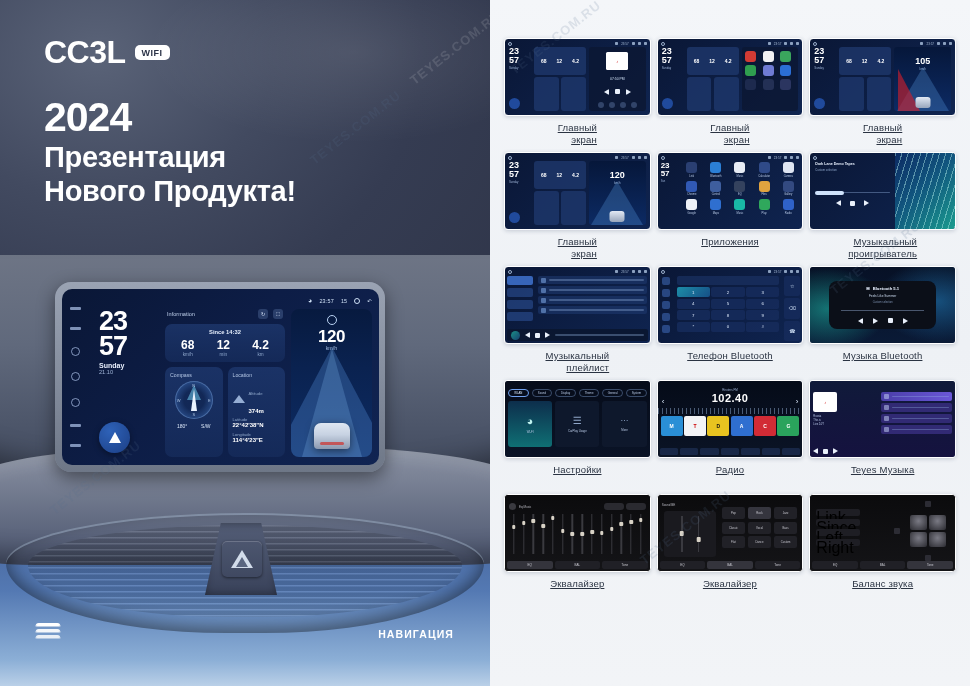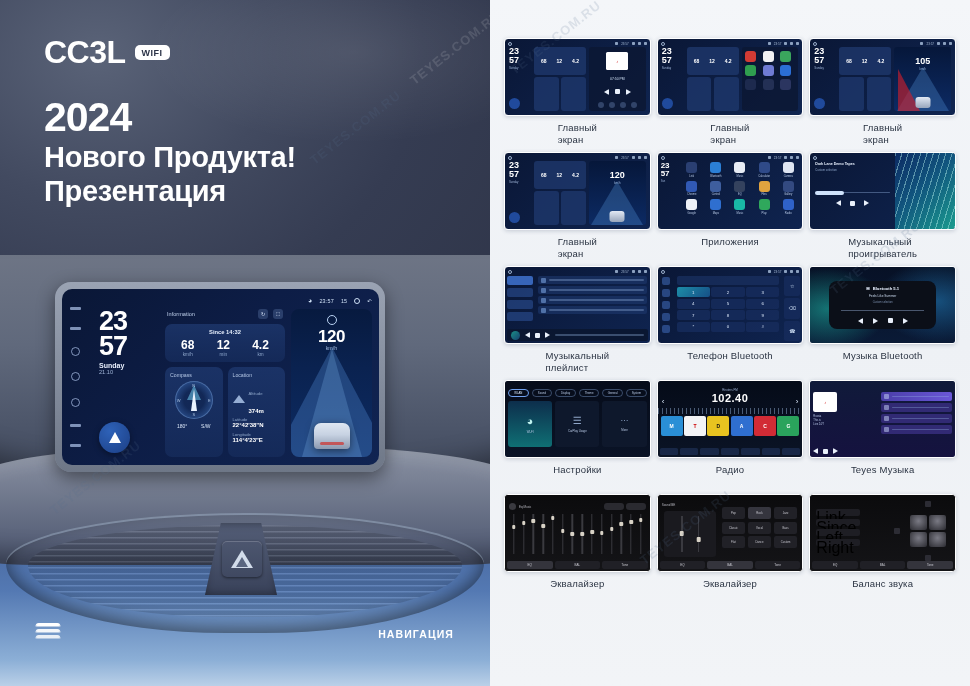--- a/index.html
+++ b/index.html
@@ -209,22 +209,22 @@
     background: linear-gradient(180deg,#f4f6f9 0%, #eef1f5 50%, #f2f4f7 100%);
     padding: 38px 14px 14px 14px;
   }
   .grid{ display:grid; grid-template-columns: repeat(3, 1fr); gap: 6px 6px; }
   .cell{ display:flex; flex-direction:column; align-items:center; }
   .shot{
     width: 100%; height: 78px; border-radius: 4px; overflow:hidden; position:relative;
     border: 1.5px solid #ffffff; box-shadow: 0 1px 4px rgba(40,60,90,.22);
     background: linear-gradient(135deg,#0a1736,#0f2450);
   }
-  .cap{ margin-top:6px; text-align:left; font-size:9.5px; color:#2a3342; line-height:11.5px;
-    letter-spacing:.2px; height:24px; }
+  .cap{ margin-top:6px; text-align:right; font-size:9.5px; color:#2a3342; line-height:11.5px;
+    letter-spacing:.2px; height:24px;text-decoration:underline; }
 
   
   .sbar{ position:absolute; top:2px; left:3px; right:3px; height:5px; display:flex;
     align-items:center; justify-content:space-between; }
   .sbar .lft{ width:4px;height:4px;border-radius:50%;border:.6px solid rgba(190,212,240,.8);}
   .sbar .rgt{ display:flex; gap:3px; align-items:center;}
   .sdot{ width:3px;height:3px;border-radius:.8px; background:rgba(190,212,240,.72); }
   .stxt{ font-size:3px; color:rgba(200,220,245,.8); }
 
   
@@ -415,22 +415,22 @@
     <div class="wm wm-d" style="left:40px; top:470px;">TEYES.COM.RU</div>
     <div class="wm" style="left:400px; top:40px;">TEYES.COM.RU</div>
 
     <div class="hero-logo">
       <span class="logo-txt">CC3L</span>
       <span class="logo-badge">WIFI</span>
     </div>
 
     <div class="hero-head">
       <div class="hero-year">2024</div>
+      <div class="hero-sub">Презентация</div>
       <div class="hero-sub">Нового Продукта!</div>
-      <div class="hero-sub">Презентация</div>
     </div>
 
     <div class="dash">
       <div class="dash-inner"></div>
       <div class="hood"></div>
       <div class="console-shelf"></div>
 
       <div class="vent-band">
         <div class="vent-slats"></div>
       </div>

